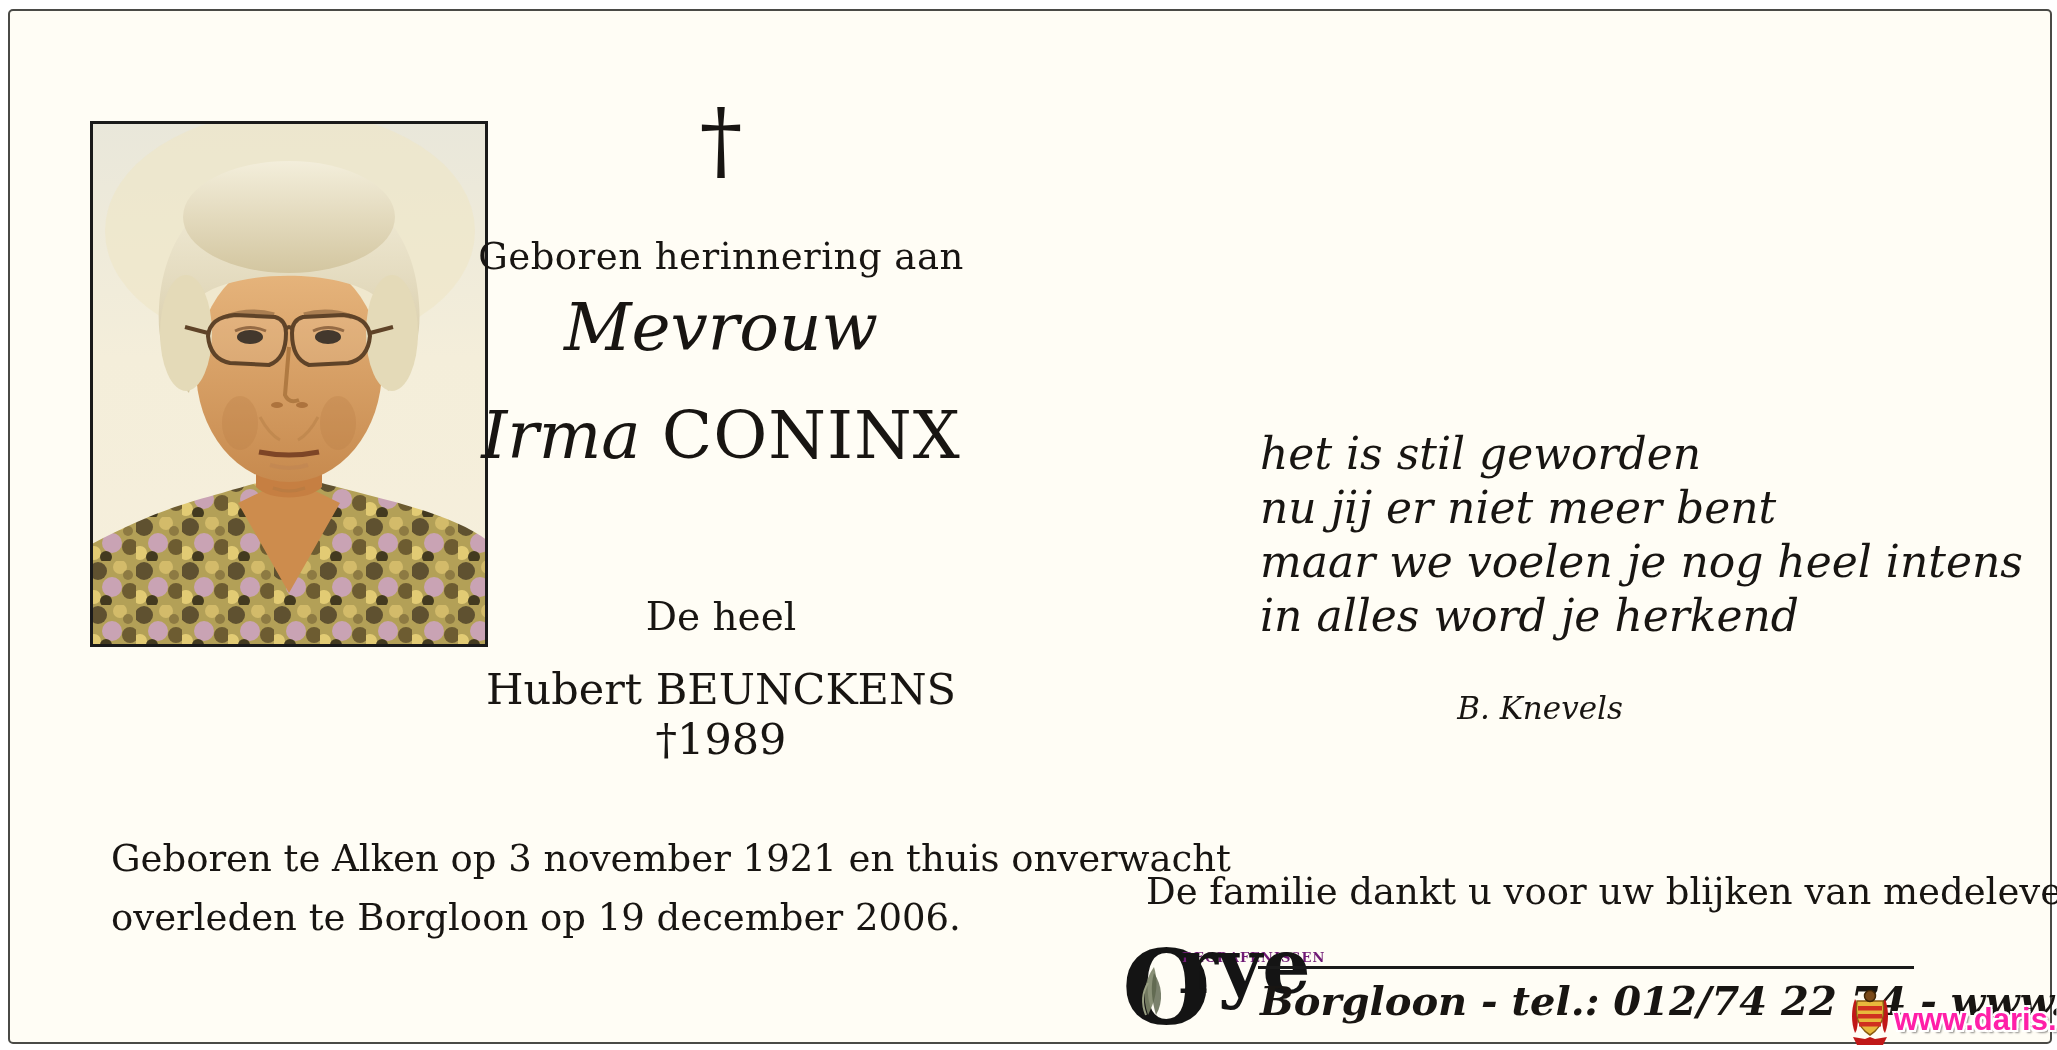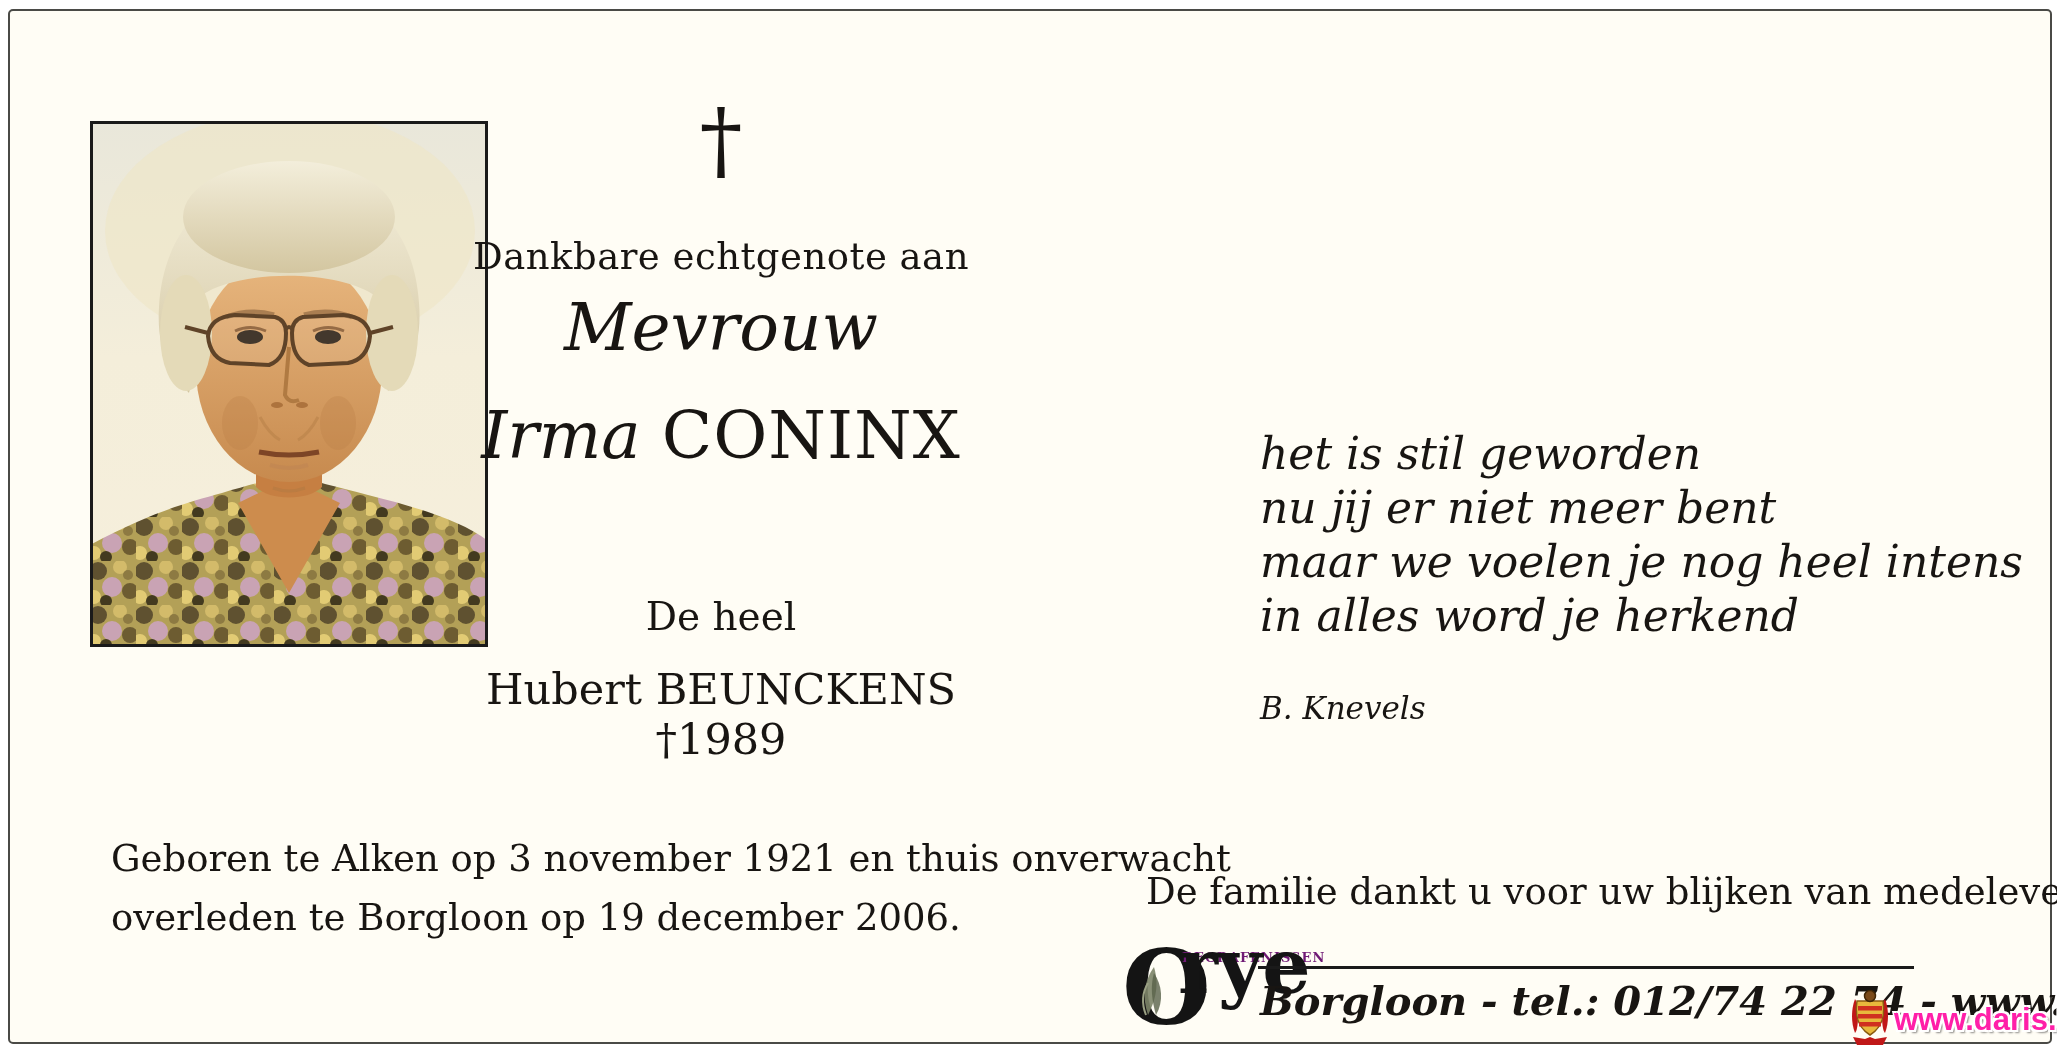--- a/index.html
+++ b/index.html
@@ -20,21 +20,21 @@
   .intro{top:224px;font-size:37px;letter-spacing:.5px;}
   .title{top:278px;font-size:66px;font-style:italic;}
   .name{top:386px;font-size:66px;}
   .name .giv{font-style:italic;}
   .name .fam{letter-spacing:1px;}
   .spouse-intro{top:528px;font-size:39px;}
   .spouse-title{top:583px;font-size:39px;}
   .spouse-name{top:645px;font-size:43px;margin-top:8px;}
   
   .poem{left:1250px;top:416px;width:640px;font-size:44px;font-style:italic;line-height:54px;white-space:nowrap;}
-  .poem-author{left:1250px;top:679px;width:560px;text-align:left;font-size:31px;font-style:italic;}
+  .poem-author{left:1250px;top:679px;width:560px;text-align:center;font-size:31px;font-style:italic;}
   
   .life{left:101px;top:818px;width:800px;font-size:37px;line-height:59px;white-space:nowrap;}
   
   .thanks{left:1136px;top:859px;width:800px;font-size:37px;text-align:center;white-space:nowrap;}
   
   .logo-o{left:1112px;top:926px;font-size:102px;line-height:1;font-weight:bold;color:#141414;}
   .logo-leaf{left:1124px;top:952px;}
   .logo-small{left:1172px;top:939px;font-size:13px;letter-spacing:1px;color:#701a75;font-weight:bold;}
   .logo-rest{left:1168px;top:918px;font-size:76px;line-height:1;font-weight:bold;color:#141414;}
   .rule{left:1248px;top:955px;width:656px;height:3px;background:#1a1a1a;}
@@ -124,21 +124,21 @@
       <path d="M228,296 Q219,313 208,319" stroke="#b9824a" stroke-width="3" fill="none" opacity="0.6"></path>
 
       <path d="M169,331 Q199,337 229,331" stroke="#7d4526" stroke-width="5" fill="none"></path>
       <path d="M180,344 Q199,350 218,344" stroke="#c08553" stroke-width="4" fill="none" opacity="0.6"></path>
       <path d="M183,367 Q199,373 215,367" stroke="#b07a42" stroke-width="3" fill="none" opacity="0.5"></path>
 
       <rect x="1.5" y="1.5" width="395" height="523" fill="none" stroke="#1a1a1a" stroke-width="3"></rect>
     </svg>
 
     <div class="abs colc cross">†</div>
-    <div class="abs colc intro">Dankbare echtgenote aan</div>
+    <div class="abs colc intro">Geboren herinnering aan</div>
     <div class="abs colc name">
       <span class="giv">Irma</span>
       <span class="fam">CONINX</span>
     </div>
     <div class="abs colc title">Mevrouw</div>
     <div class="abs colc spouse-title">De heel</div>
     <div class="abs colc spouse-name">Hubert BEUNCKENS †1989</div>
 
     <div class="abs poem">
       <div>het is stil geworden</div>

